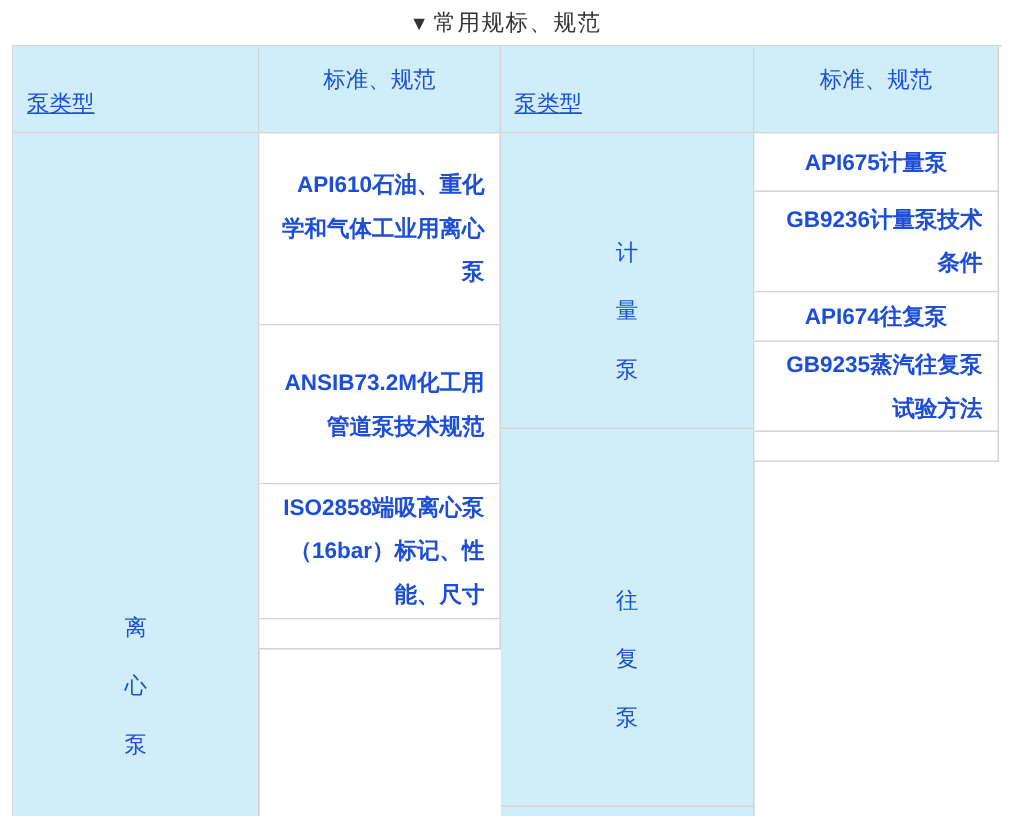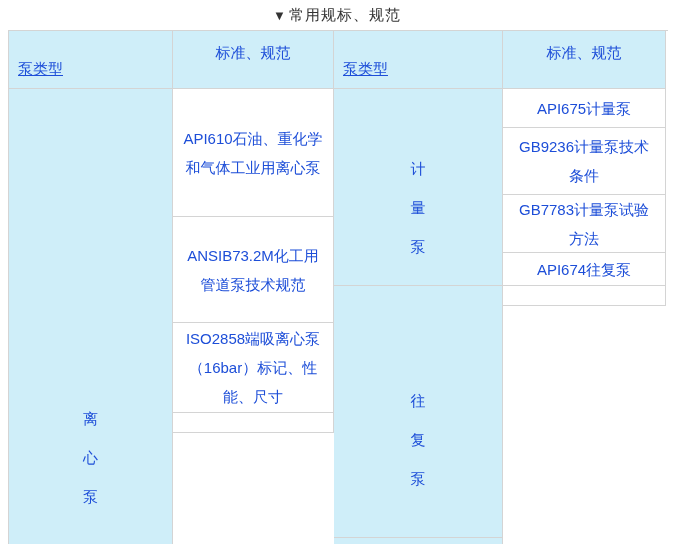--- a/index.html
+++ b/index.html
@@ -26,22 +26,23 @@
     font-size:15px; color:#1d4ed8;
   }
   .blue { background:#cfeef9; }
   .white { background:#ffffff; }
 
   .hdr-std { display:flex; justify-content:center; align-items:flex-start; padding-top:13px; }
   .hdr-type { display:flex; align-items:flex-end; padding:0 0 9px 9px;text-decoration:underline; }
 
   .std {
     display:flex; align-items:center; justify-content:center;
-    text-align:center; line-height:29px; padding:0 10px;
+    text-align:right; line-height:29px; padding:0 10px;
     white-space:pre-line;
+    font-weight:bold;
   }
 
   .vtext {
     text-align:center; line-height:39px; white-space:pre-line;
   }
 </style>
 </head>
 <body>
 
 <div class="page">
@@ -76,19 +77,19 @@
       <div class="cell blue vtext" style="height:252px; padding-top:95px">往
 复
 泵</div>
       <div class="cell blue" style="height:20px"></div>
     </div>
 
     <div class="col col4">
       <div class="cell blue hdr-std" style="height:58px">标准、规范</div>
       <div class="cell white std" style="height:39px">API675计量泵</div>
       <div class="cell white std" style="height:67px">GB9236计量泵技术条件</div>
-      <div class="cell white std" style="height:58px">GB7783计量泵试验方法</div>
       <div class="cell white std" style="height:33px">API674往复泵</div>
+      <div class="cell white std" style="height:60px">GB9235蒸汽往复泵试验方法</div>
       <div class="cell white std" style="height:20px"></div>
     </div>
 
   </div>
 </div>
 
 </body></html>

